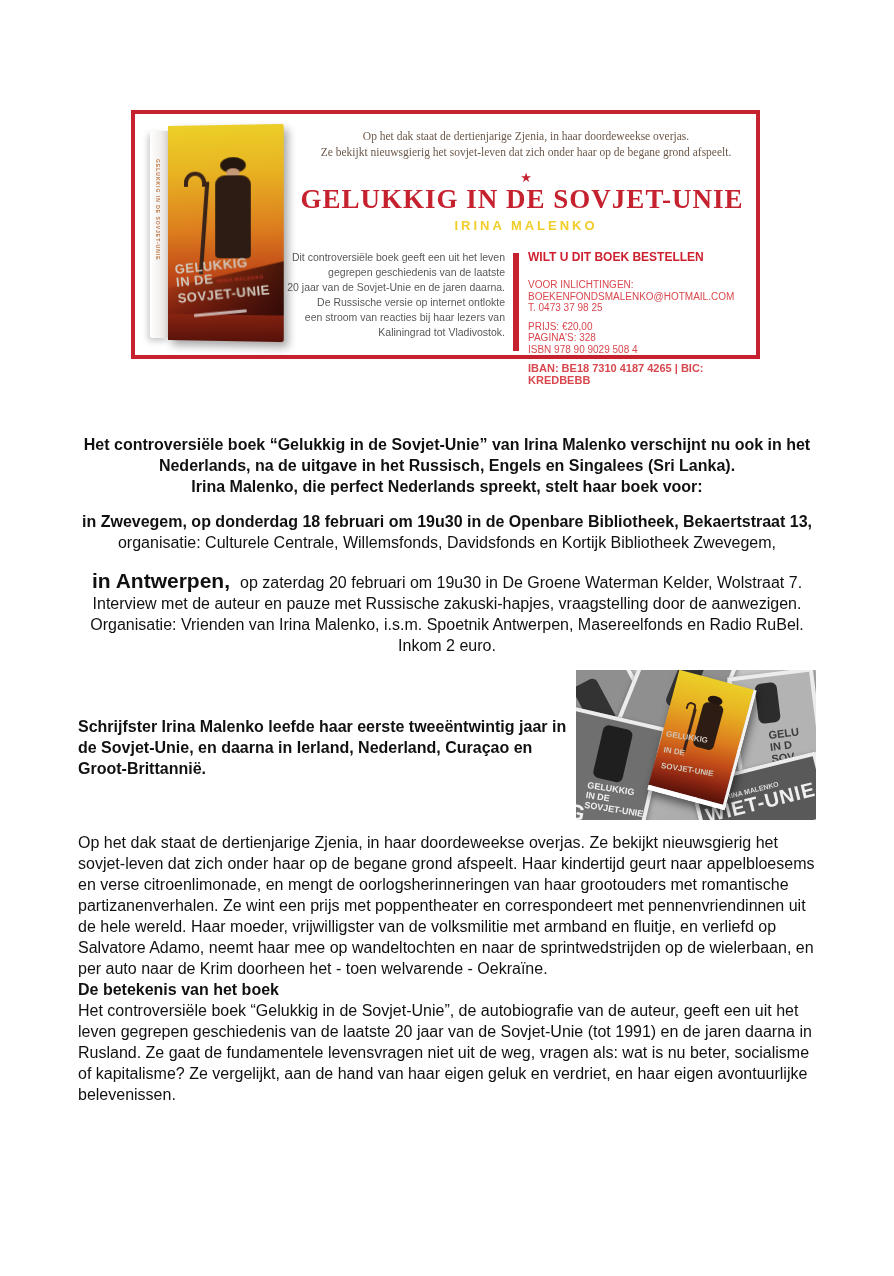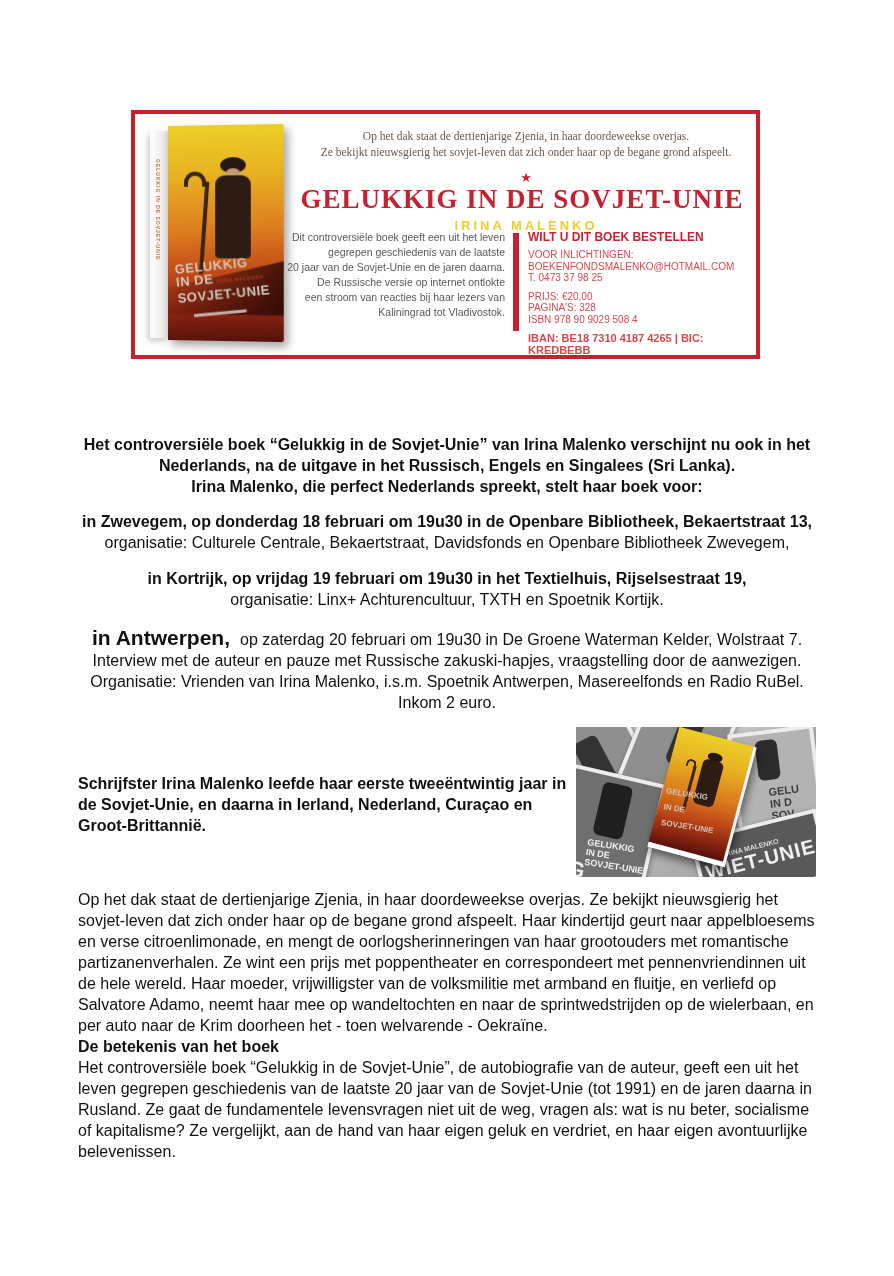--- a/index.html
+++ b/index.html
@@ -67,25 +67,25 @@
   .b-star { position:absolute; left:160px; top:56px; width:462px; text-align:center; color:#c5212e; font-size:13px; }
   .b-title {
     position:absolute; left:146px; top:70px; width:482px; text-align:center;
     font-family:"Liberation Serif", serif; font-weight:bold; color:#c5212e;
     font-size:27px; letter-spacing:1px;
   }
   .b-author {
     position:absolute; left:160px; top:104px; width:462px; text-align:center;
     color:#f0cd29; font-weight:bold; font-size:13px; letter-spacing:3px;
   }
-  .b-cols { position:absolute; left:150px; top:116px; width:472px; display:flex; }
+  .b-cols { position:absolute; left:150px; top:136px; width:472px; display:flex; }
   .b-desc { width:220px; text-align:right; font-size:10.5px; line-height:15px; color:#57585a; }
   .b-divider { width:6px; background:#c5212e; margin:3px 9px 0 8px; height:98px; }
   .b-order { flex:1; text-align:left; }
-  .b-order-heading { color:#ce2130; font-weight:bold; font-size:12px; margin-bottom:5px; }
+  .b-order-heading { color:#ce2130; font-weight:bold; font-size:12px; margin-bottom:15px; }
   .b-order-contact, .b-order-details { color:#d8474e; font-weight:normal; font-size:10px; line-height:11.5px; margin-bottom:7px; }
   .b-order-iban { color:#d8474e; font-weight:bold; font-size:11px; }
 
   
   .content { position:absolute; left:78px; top:434px; width:738px; font-size:16px; line-height:21px; }
   .intro { text-align:center; font-weight:bold; }
   .event { margin-top:14px;text-align:center; }
   .event-kortrijk { margin-top:15px; }
   .event-antwerpen { margin-top:17px; }
   .antwerpen-city { font-size:21px; font-weight:bold; }
@@ -169,27 +169,23 @@
     </div>
   </div>
 
   <div class="content">
 
     <p class="intro pre">Het controversiële boek “Gelukkig in de Sovjet-Unie” van Irina Malenko verschijnt nu ook in het Nederlands, na de uitgave in het Russisch, Engels en Singalees (Sri Lanka).
 Irina Malenko, die perfect Nederlands spreekt, stelt haar boek voor:</p>
 
     <div class="event">
       <div class="bold">in Zwevegem, op donderdag 18 februari om 19u30 in de Openbare Bibliotheek, Bekaertstraat 13,</div>
-      <div>organisatie: Culturele Centrale, Bekaertstraat, Davidsfonds en Openbare Bibliotheek Zwevegem,</div>
-    </div>
-
-    <div class="event event-kortrijk">
-      <div class="bold">in Kortrijk, op vrijdag 19 februari om 19u30 in het Textielhuis, Rijselsestraat 19,</div>
-      <div>organisatie: Linx+ Achturencultuur, TXTH en Spoetnik Kortijk.</div>
-    </div>
+      <div>organisatie: Culturele Centrale, Willemsfonds, Davidsfonds en Kortijk Bibliotheek Zwevegem,</div>
+    </div>
+
 
     <div class="event event-antwerpen">
       <div>
         <span class="antwerpen-city">in Antwerpen,</span><span class="antwerpen-when">op zaterdag 20 februari om 19u30 in De Groene Waterman Kelder, Wolstraat 7.</span>
       </div>
       <div class="pre">Interview met de auteur en pauze met Russische zakuski-hapjes, vraagstelling door de aanwezigen.
 Organisatie: Vrienden van Irina Malenko, i.s.m. Spoetnik Antwerpen, Masereelfonds en Radio RuBel.
 Inkom 2 euro.</div>
     </div>
 

